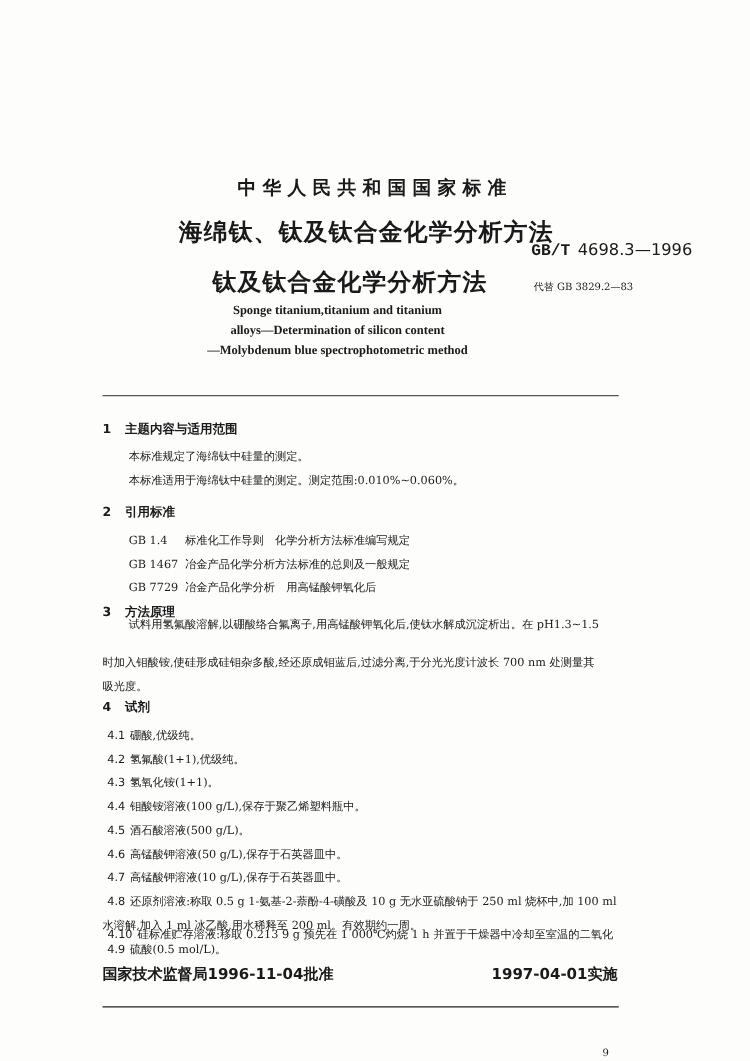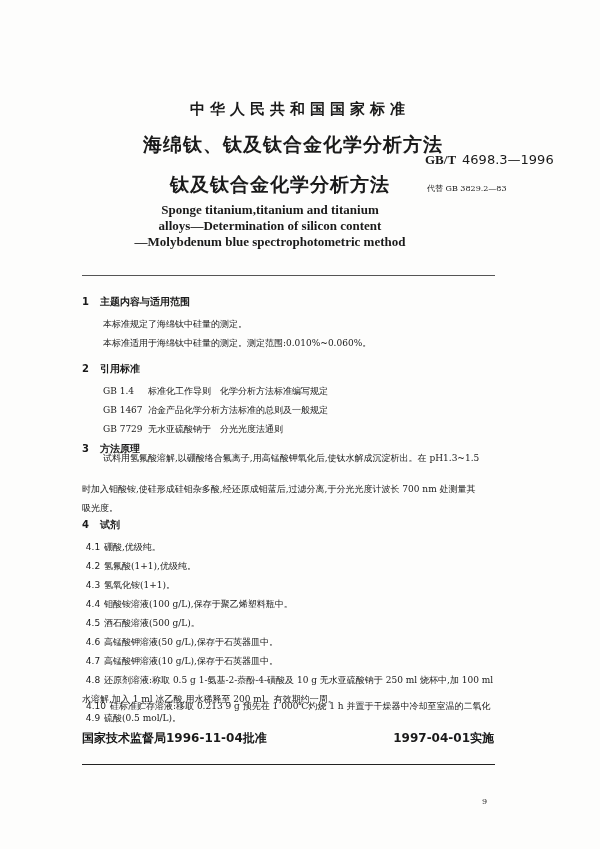--- a/index.html
+++ b/index.html
@@ -1,27 +1,27 @@
 <!DOCTYPE html>
 <html><head>
 <meta charset="utf-8">
 <style>
   html, body { margin: 0; padding: 0; }
   body {
     width: 600px; height: 849px; background: #fdfdfc; position: relative; overflow: hidden;
     font-family: "DejaVu Serif", "Liberation Serif", serif; color: #1a1a1a;
   }
-  .abs { position: absolute; white-space: nowrap; }
+  .abs { position: absolute; white-space: nowrap; margin-top: 41px; }
   .national { left: 0; width: 600px; top: 100px; text-align: center; font-family: "DejaVu Sans", sans-serif; font-weight: bold; font-size: 15px; letter-spacing: 5px; }
   .title1 { left: 143px; top: 132px; font-family: "DejaVu Sans", sans-serif; font-weight: bold; font-size: 19px; letter-spacing: 1px; }
   .title2 { left: 170px; top: 172px; font-family: "DejaVu Sans", sans-serif; font-weight: bold; font-size: 19px; letter-spacing: 1px; }
   .stdno { left: 425px; top: 152px; font-family: "DejaVu Sans", sans-serif; font-size: 13px; }
-  .stdno b { font-family: Liberation Serif, serif; margin-right: 6px; }
+  .stdno b { font-family: Liberation Mono, monospace; margin-right: 6px; }
   .replace { left: 427px; top: 183px; font-size: 8px; }
-  .en { left: 0; width: 520px; text-align: center; font-family: "Liberation Serif", serif; font-weight: bold; font-size: 13px; }
+  .en { left: 0; width: 520px; text-align: center; font-family: "Liberation Serif", serif; font-weight: bold; font-size: 10px; }
   .en1 { top: 202px; left: 10px; }
   .en2 { top: 218px; left: 10px; text-align: center; }
   .en3 { top: 234px; left: 10px; }
   .rule-top { left: 82px; top: 275px; width: 413px; height: 1px; background: #555; }
   .h { font-family: "DejaVu Sans", sans-serif; font-weight: bold; font-size: 10px; left: 82px; }
   .h .num { display: inline-block; width: 18px; }
   .p { font-size: 9px; }
   .ind { left: 103px; }
   .l { left: 82px; }
   .ref .code { display: inline-block; width: 36px; }
@@ -47,21 +47,21 @@
 
 <div class="abs rule-top"></div>
 
 <div class="abs h" style="top:295px"><span class="num">1</span><span>主题内容与适用范围</span></div>
 <div class="abs p ind" style="top:318px">本标准规定了海绵钛中硅量的测定。</div>
 <div class="abs p ind" style="top:337px">本标准适用于海绵钛中硅量的测定。测定范围:0.010%~0.060%。</div>
 
 <div class="abs h" style="top:362px"><span class="num">2</span><span>引用标准</span></div>
 <div class="abs p ind ref" style="top:385px"><span class="code">GB 1.4</span>　<span>标准化工作导则　化学分析方法标准编写规定</span></div>
 <div class="abs p ind ref" style="top:404px"><span class="code">GB 1467</span>　<span>冶金产品化学分析方法标准的总则及一般规定</span></div>
-<div class="abs p ind ref" style="top:423px"><span class="code">GB 7729</span>　<span>无水亚硫酸钠于　分光光度法通则</span></div>
+<div class="abs p ind ref" style="top:423px"><span class="code">GB 7729</span>　<span>冶金产品化学分析　用高锰酸钾氧化后</span></div>
 
 <div class="abs h" style="top:442px"><span class="num">3</span><span>方法原理</span></div>
 <div class="abs p ind" style="top:452px">试料用氢氟酸溶解,以硼酸络合氟离子,用高锰酸钾氧化后,使钛水解成沉淀析出。在 pH1.3~1.5</div>
 <div class="abs p l" style="top:483px">时加入钼酸铵,使硅形成硅钼杂多酸,经还原成钼蓝后,过滤分离,于分光光度计波长 700 nm 处测量其</div>
 <div class="abs p l" style="top:502px">吸光度。</div>
 
 <div class="abs h" style="top:518px"><span class="num">4</span><span>试剂</span></div>
 
 <div class="abs p l item" style="top:541px"><span class="inum">4.1</span><span>硼酸,优级纯。</span></div>
 <div class="abs p l item" style="top:560px"><span class="inum">4.2</span><span>氢氟酸(1+1),优级纯。</span></div>

